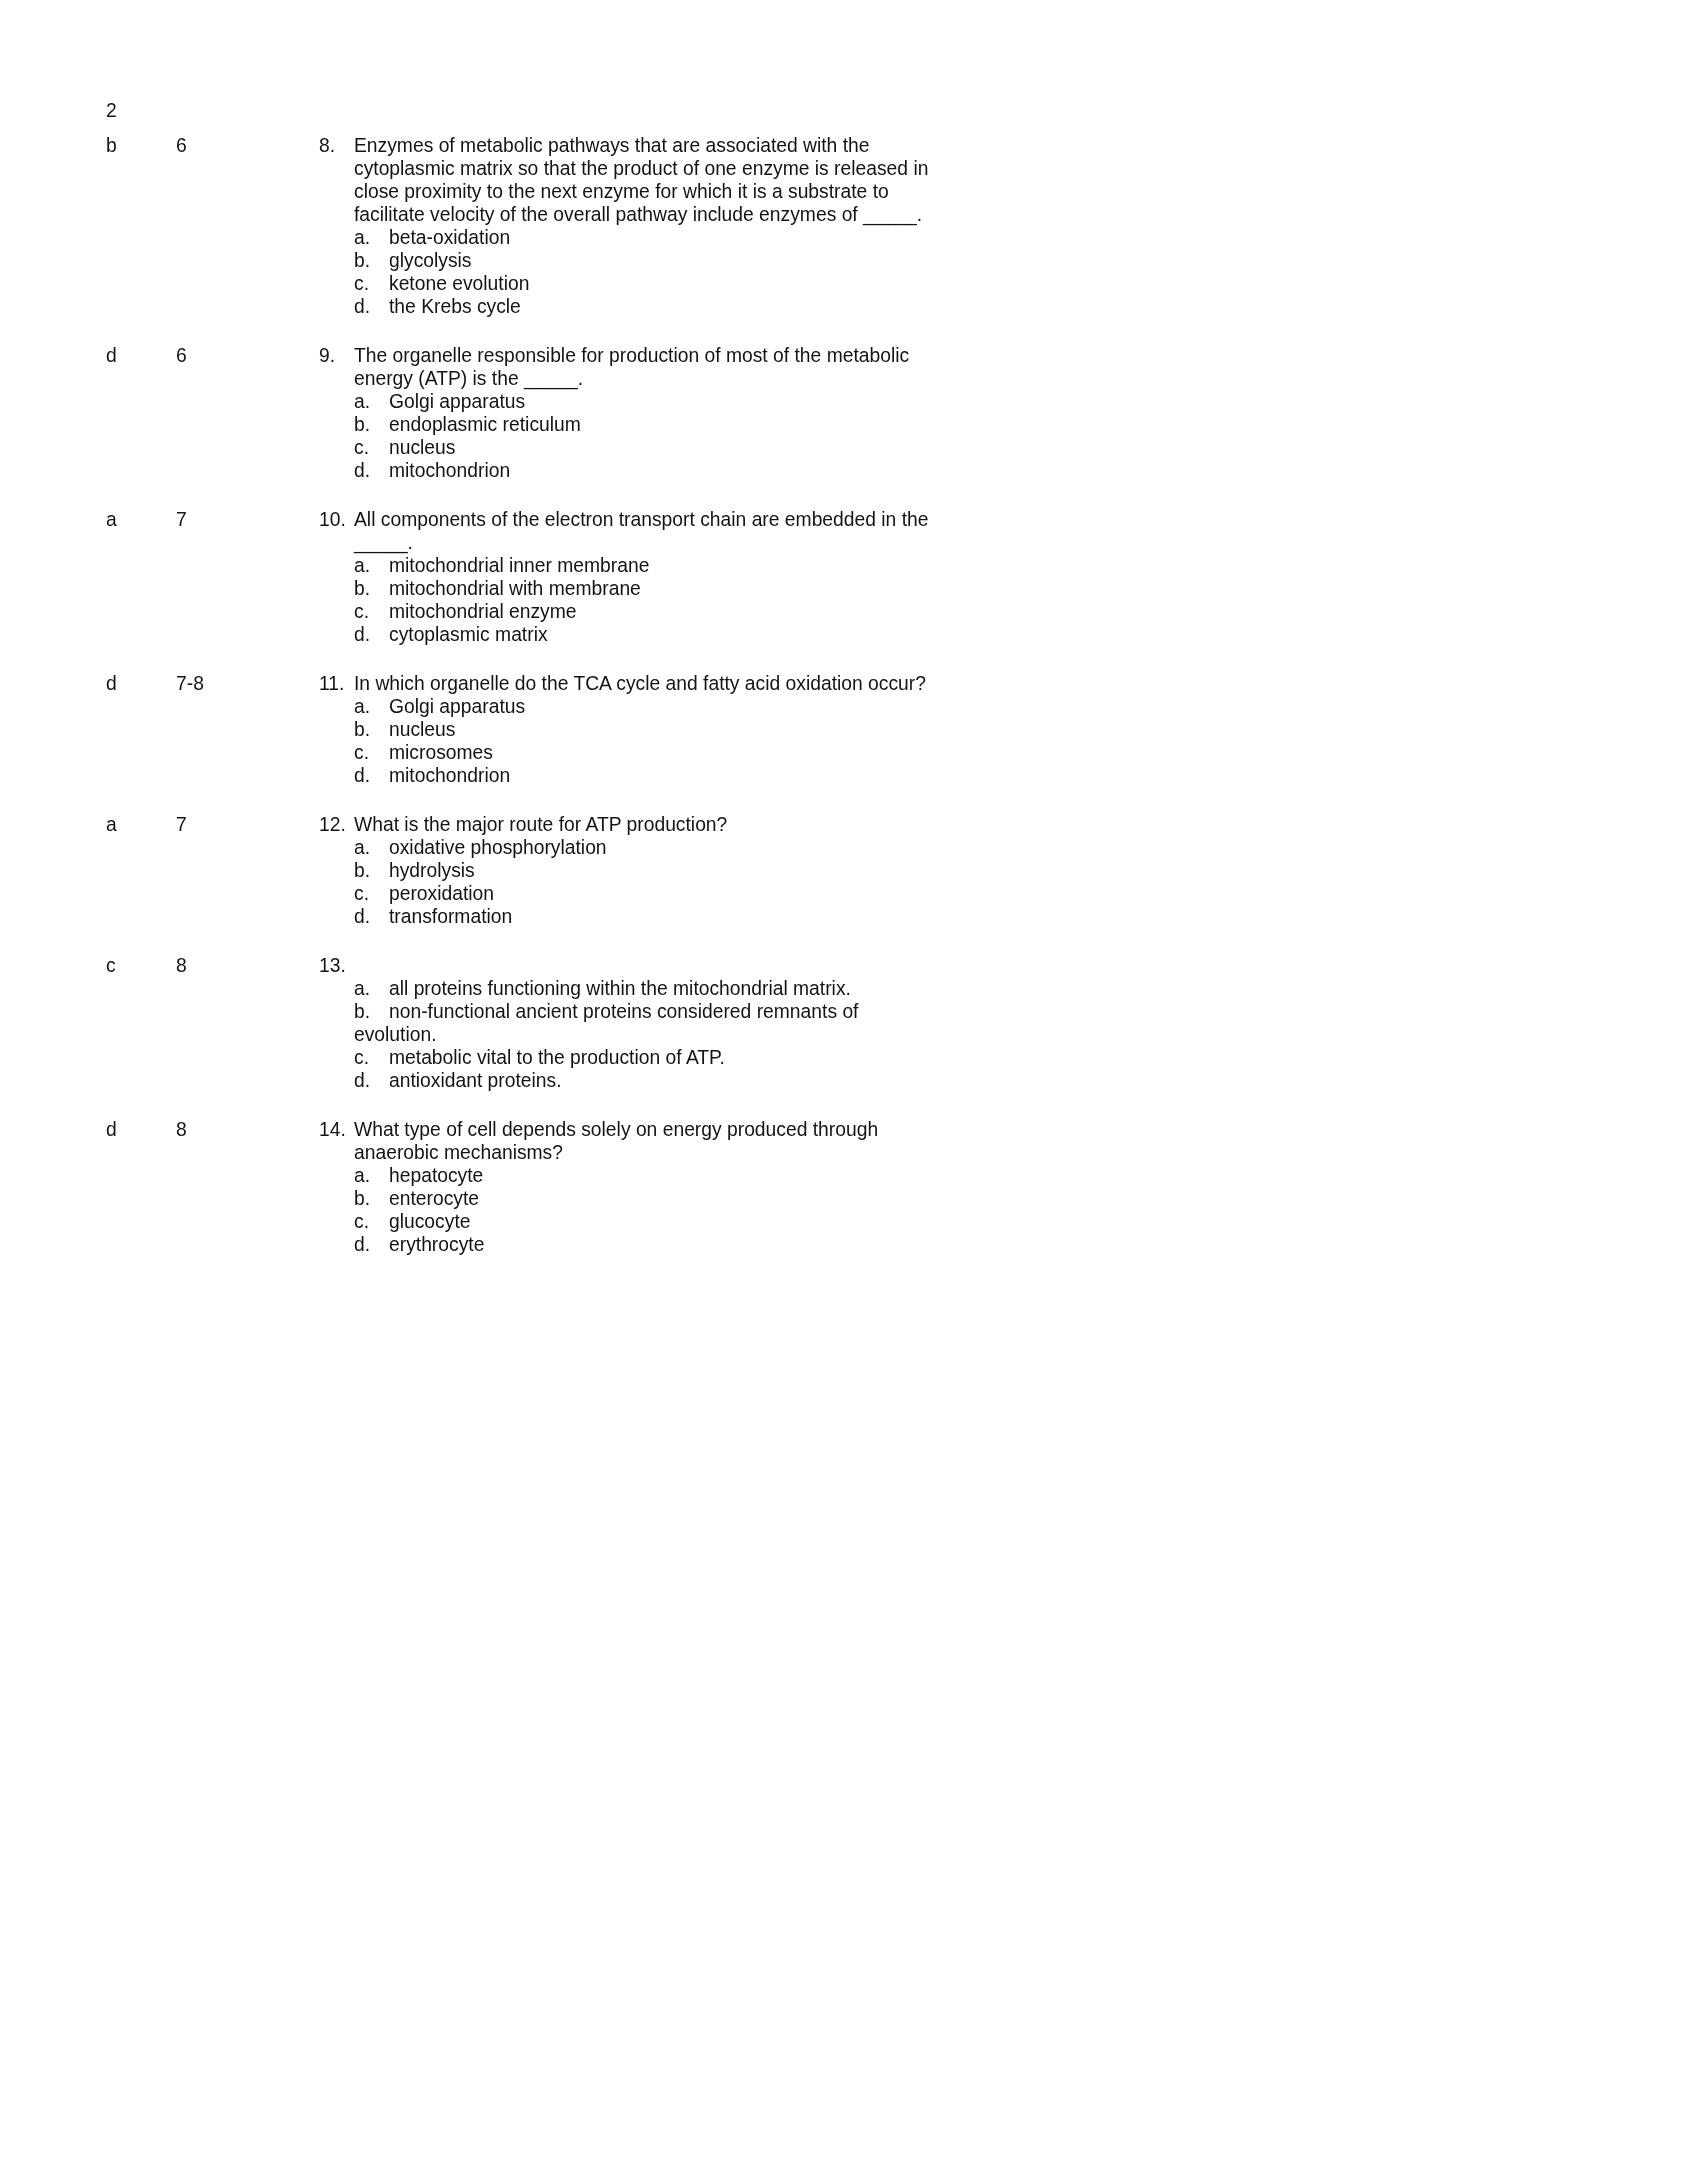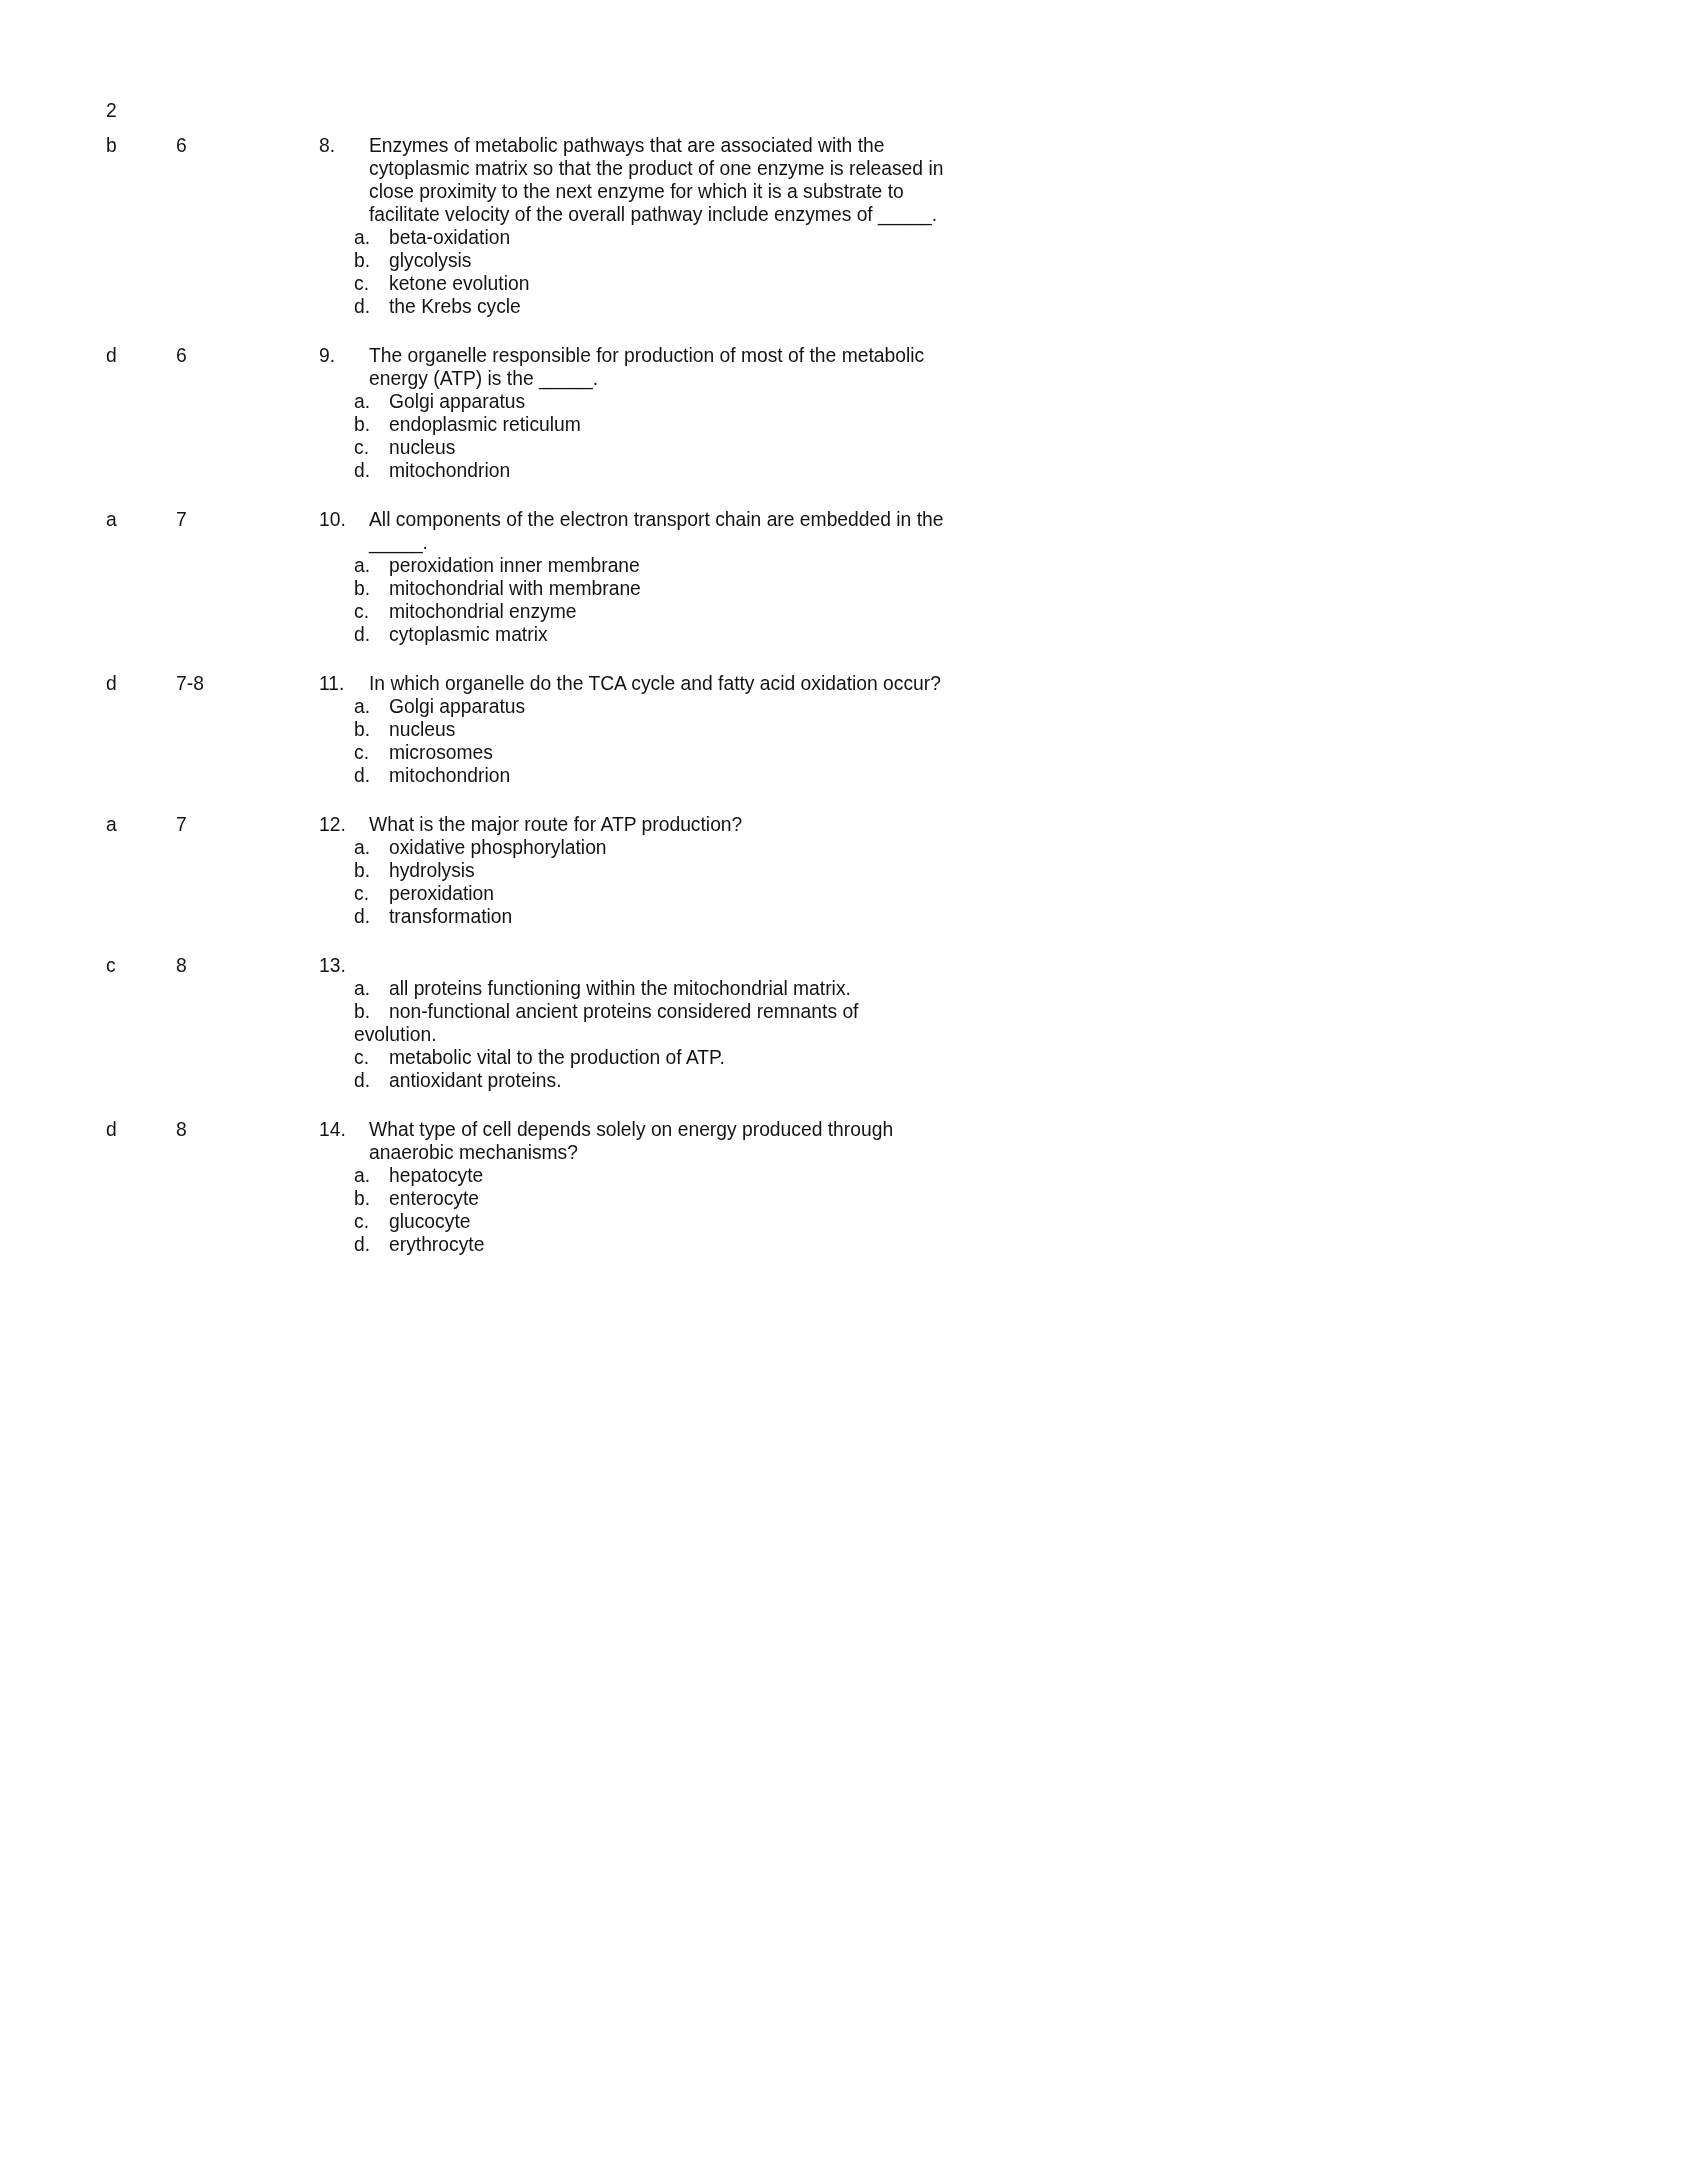--- a/index.html
+++ b/index.html
@@ -47,21 +47,20 @@
     display: flex;
     align-items: flex-start;
   }
   .q-num {
     width: 35px;
     flex: none;
   }
   .q-body {
     white-space: pre-wrap;
     max-width: 792px;
-    margin-left: 15px;
   }
   .options {
     margin-left: 35px;
   }
   .opt-line {
     display: flex;
     align-items: flex-start;
   }
   .opt-letter {
     width: 35px;
@@ -151,21 +150,21 @@
     <div class="col-ref">7</div>
     <div class="col-question">
       <div class="q-head">
         <span class="q-num">10.</span>
         <span class="q-body">All components of the electron transport chain are embedded in the
 _____.</span>
       </div>
       <div class="options">
   <div class="opt-line">
     <span class="opt-letter">a.</span>
-    <span class="opt-text">peroxidation inner membrane</span>
+    <span class="opt-text">mitochondrial inner membrane</span>
   </div>
 
   <div class="opt-line">
     <span class="opt-letter">b.</span>
     <span class="opt-text">mitochondrial with membrane</span>
   </div>
 
   <div class="opt-line">
     <span class="opt-letter">c.</span>
     <span class="opt-text">mitochondrial enzyme</span>

